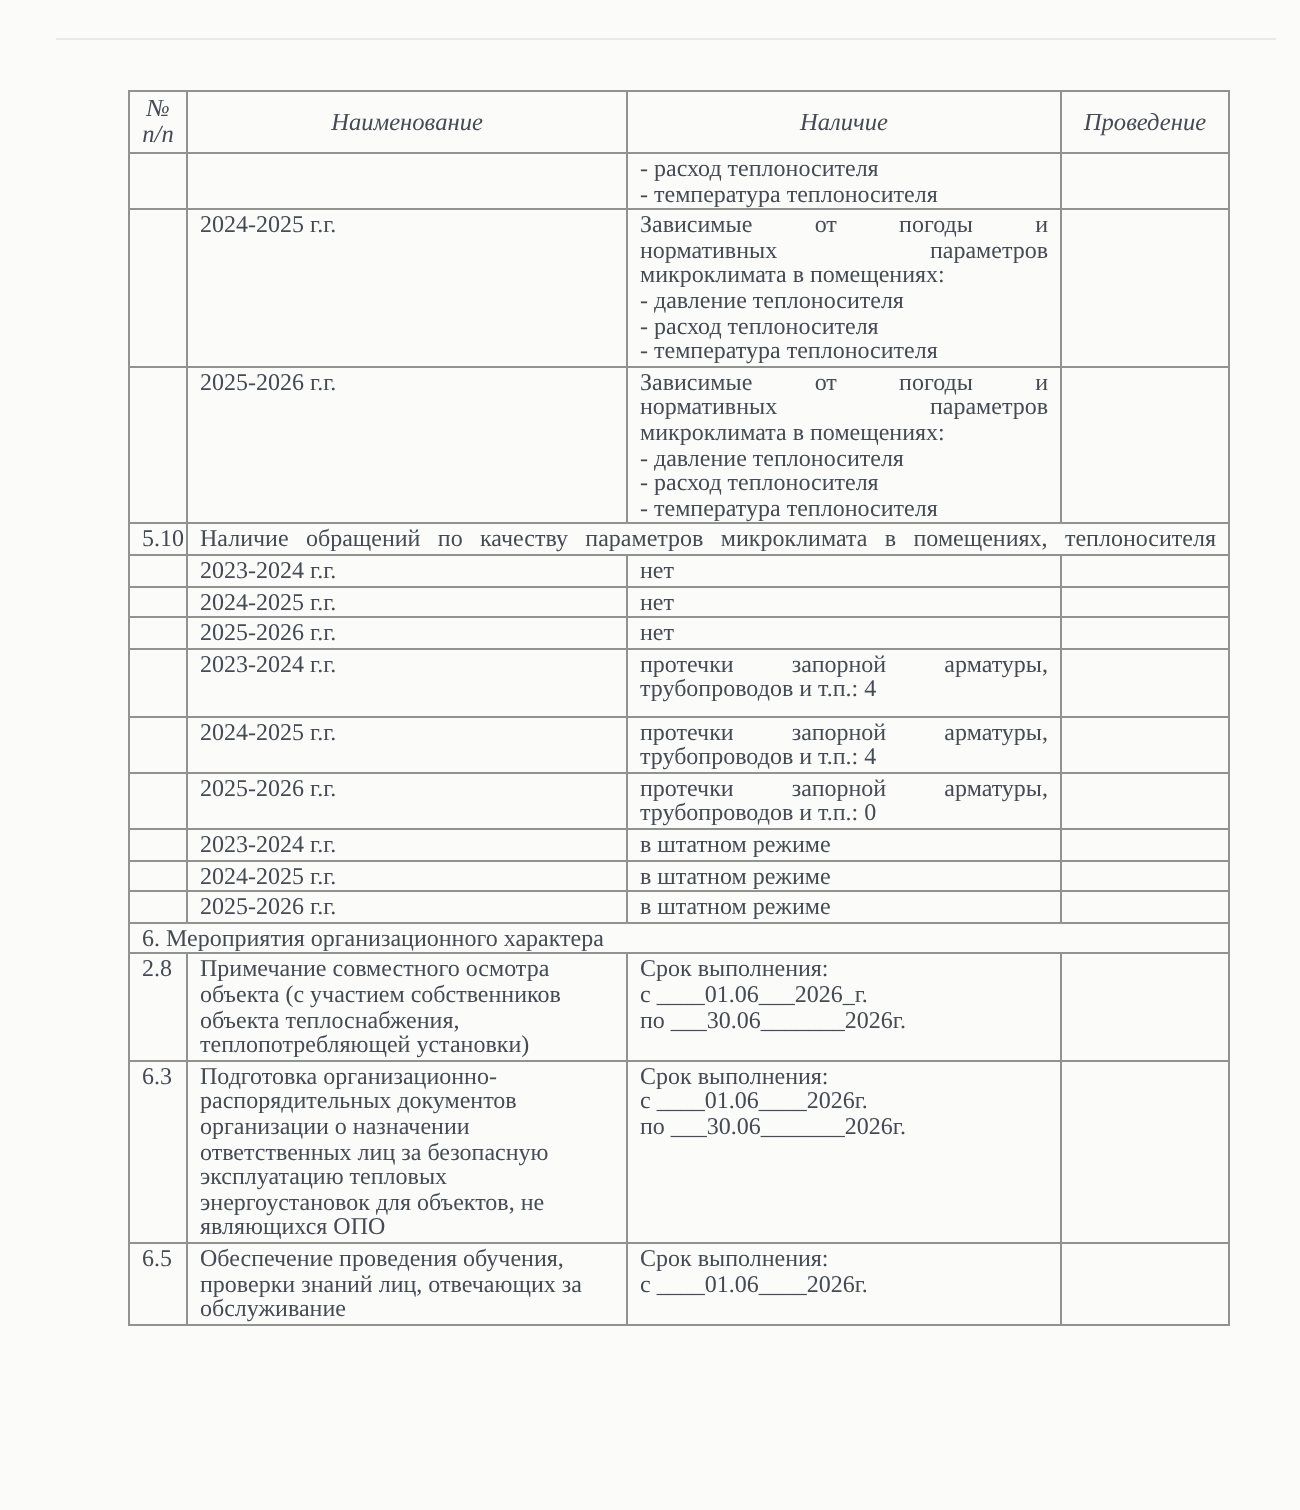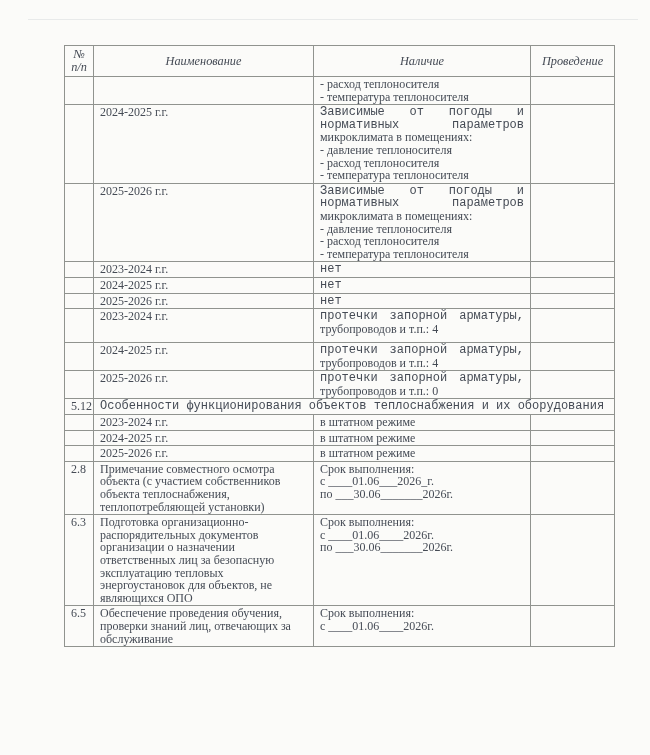--- a/index.html
+++ b/index.html
@@ -32,23 +32,23 @@
   }
   .doc th {
     font-style: italic;
     text-align: center;
     vertical-align: middle;
     padding: 2px 2px;
     font-size: 12.3px;
     line-height: 13px;
   }
   .cnum { text-align: center; padding-left: 1px; padding-right: 1px; }
-  .center { text-align: center; font-family: Liberation Mono, monospace; }
+  .center { text-align: center; }
   .bold { font-weight: bold; }
-  .jline { text-align: justify; text-align-last: justify; font-family: Liberation Mono, monospace; }
+  .jline { text-align: justify; text-align-last: justify; }
   .gap-bottom { padding-bottom: 9px; }
 </style>
 </head>
 <body>
 
 <div class="scan-line"></div>
 
 <table class="doc">
   <colgroup>
     <col style="width:29px">
@@ -107,20 +107,24 @@
       <div>
             <div>микроклимата в помещениях:</div>
             <div>- давление теплоносителя</div>
             <div>- расход теплоносителя</div>
             <div>- температура теплоносителя</div>
           </div>
     </td>
     <td></td>
   </tr>
 
+  <tr style="height:14px">
+    <td class="cnum">5.10</td>
+    <td colspan="3" class="jline">Наличие обращений по качеству параметров микроклимата в помещениях, теплоносителя</td>
+  </tr>
 
   <tr style="height:14px">
     <td class="cnum"></td>
     <td>2023-2024 г.г.</td>
     <td class="center">нет</td>
     <td></td>
   </tr>
   <tr style="height:14px">
     <td class="cnum"></td>
     <td>2024-2025 г.г.</td>
@@ -156,44 +160,43 @@
   <tr style="height:26px">
     <td class="cnum"></td>
     <td>2025-2026 г.г.</td>
     <td>
       <div class="jline">протечки запорной арматуры,</div>
       <div>трубопроводов и т.п.: 0</div>
     </td>
     <td></td>
   </tr>
 
-  <tr style="height:13px">
-    <td class="cnum">5.12</td>
-    <td colspan="3" class="center">Особенности функционирования объектов теплоснабжения и их оборудования</td>
-  </tr>
 
   <tr style="height:14px">
     <td class="cnum"></td>
     <td>2023-2024 г.г.</td>
     <td>в штатном режиме</td>
     <td></td>
   </tr>
   <tr style="height:13px">
     <td class="cnum"></td>
     <td>2024-2025 г.г.</td>
     <td>в штатном режиме</td>
     <td></td>
   </tr>
   <tr style="height:12px">
     <td class="cnum"></td>
     <td>2025-2026 г.г.</td>
     <td>в штатном режиме</td>
     <td></td>
   </tr>
 
+  <tr style="height:14px">
+    <td colspan="4" class="center bold">6. Мероприятия организационного характера</td>
+  </tr>
 
   <tr style="height:51px">
     <td class="cnum">2.8</td>
     <td>Примечание совместного осмотра объекта (с участием собственников объекта теплоснабжения, теплопотребляющей установки)</td>
     <td>
           <div>Срок выполнения:</div>
           <div>с ____01.06___2026_г.</div>
           <div>по ___30.06_______2026г.</div>
         </td>
     <td></td>

